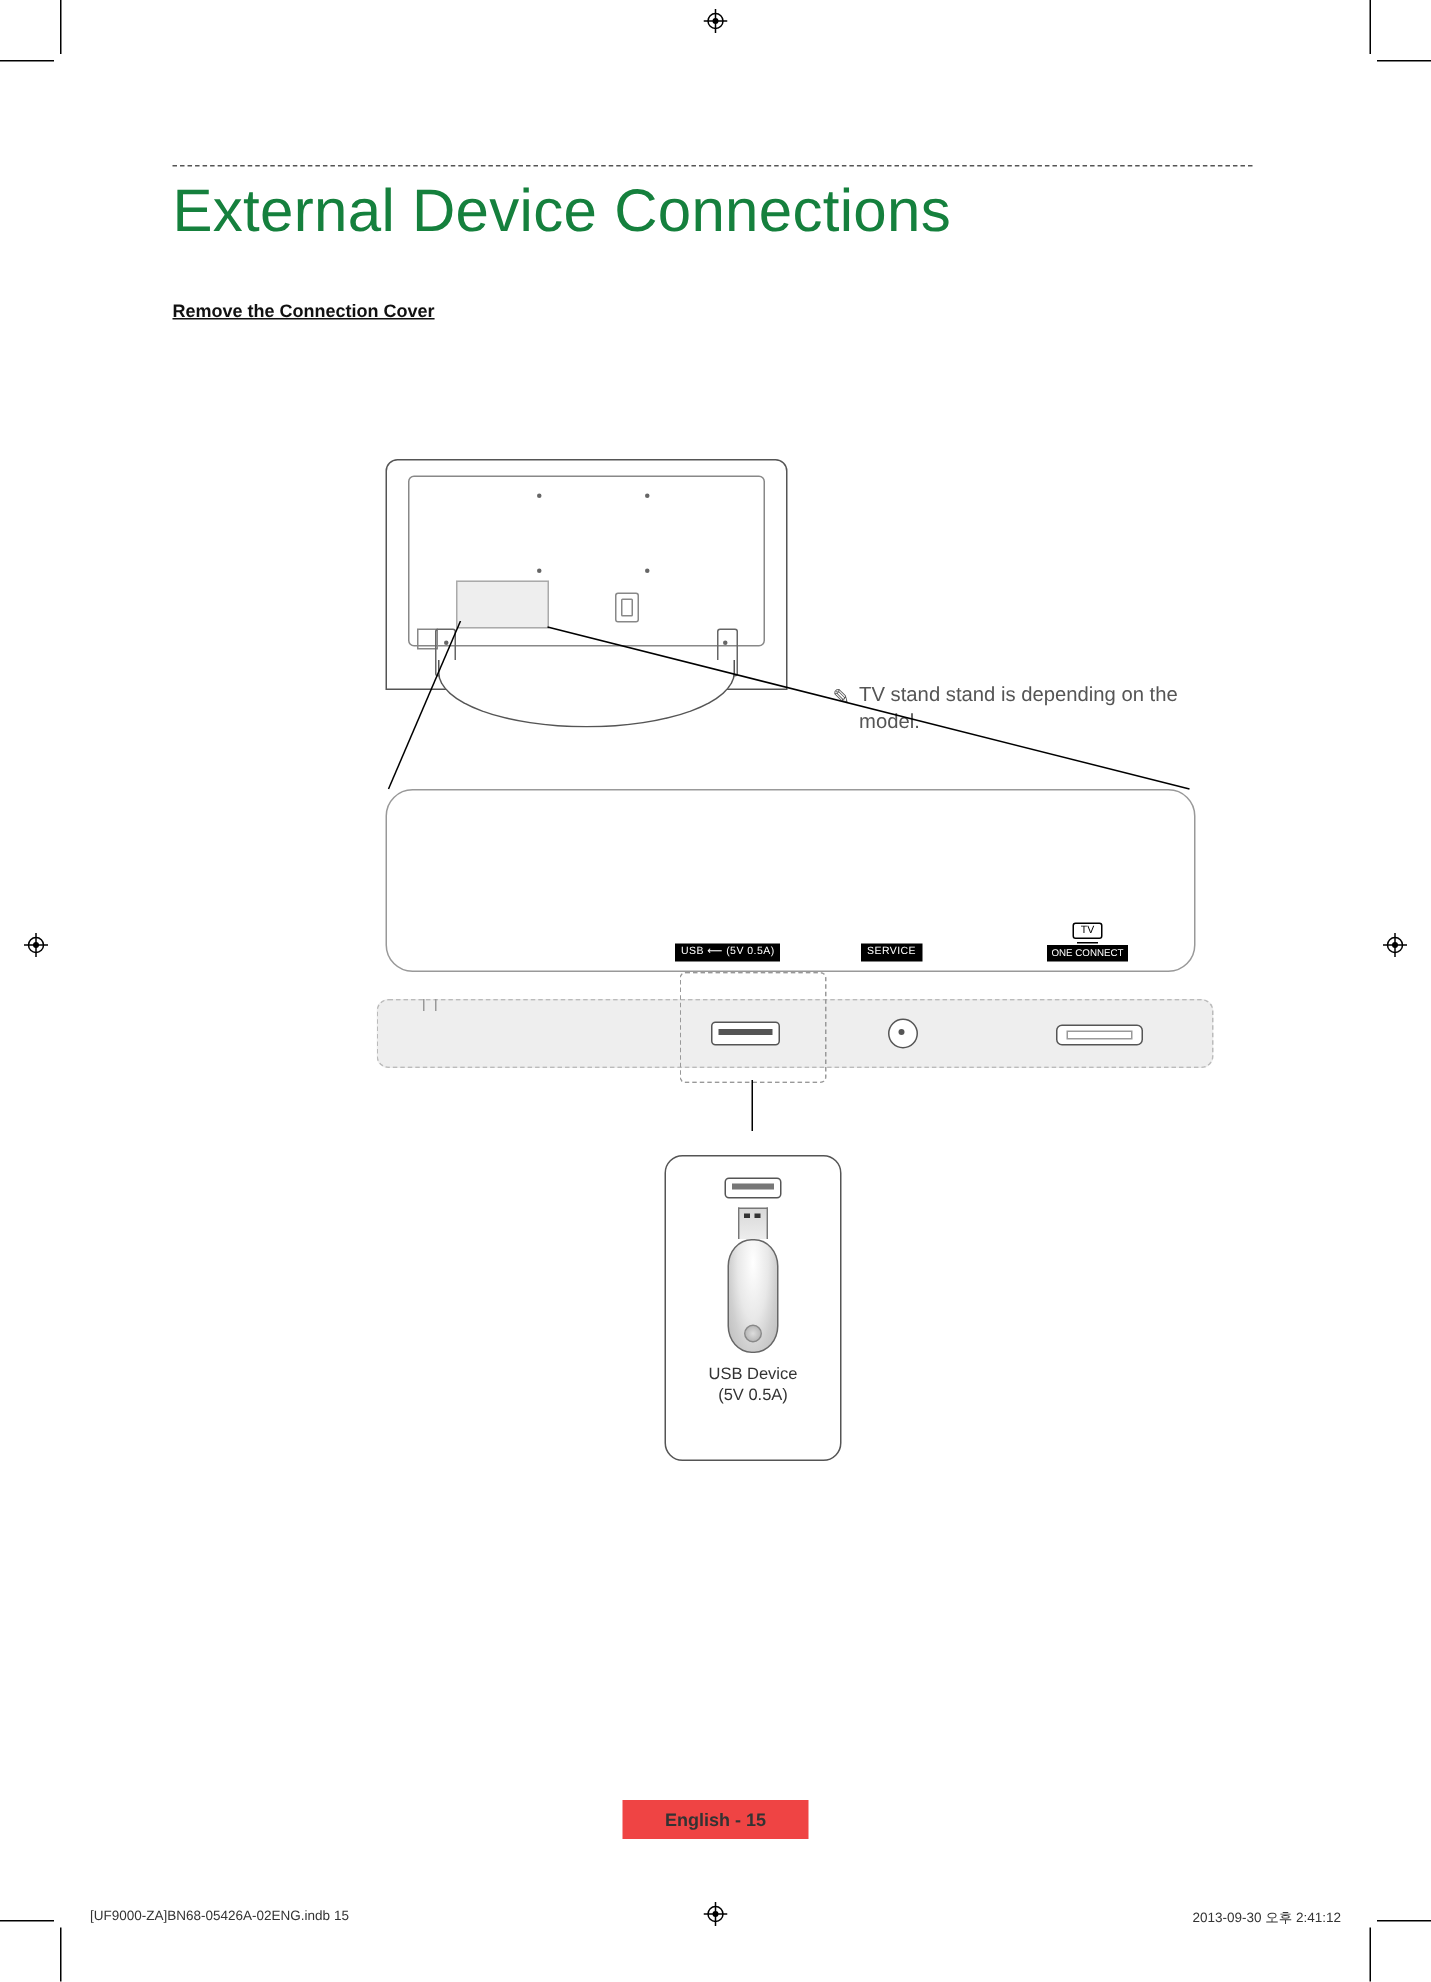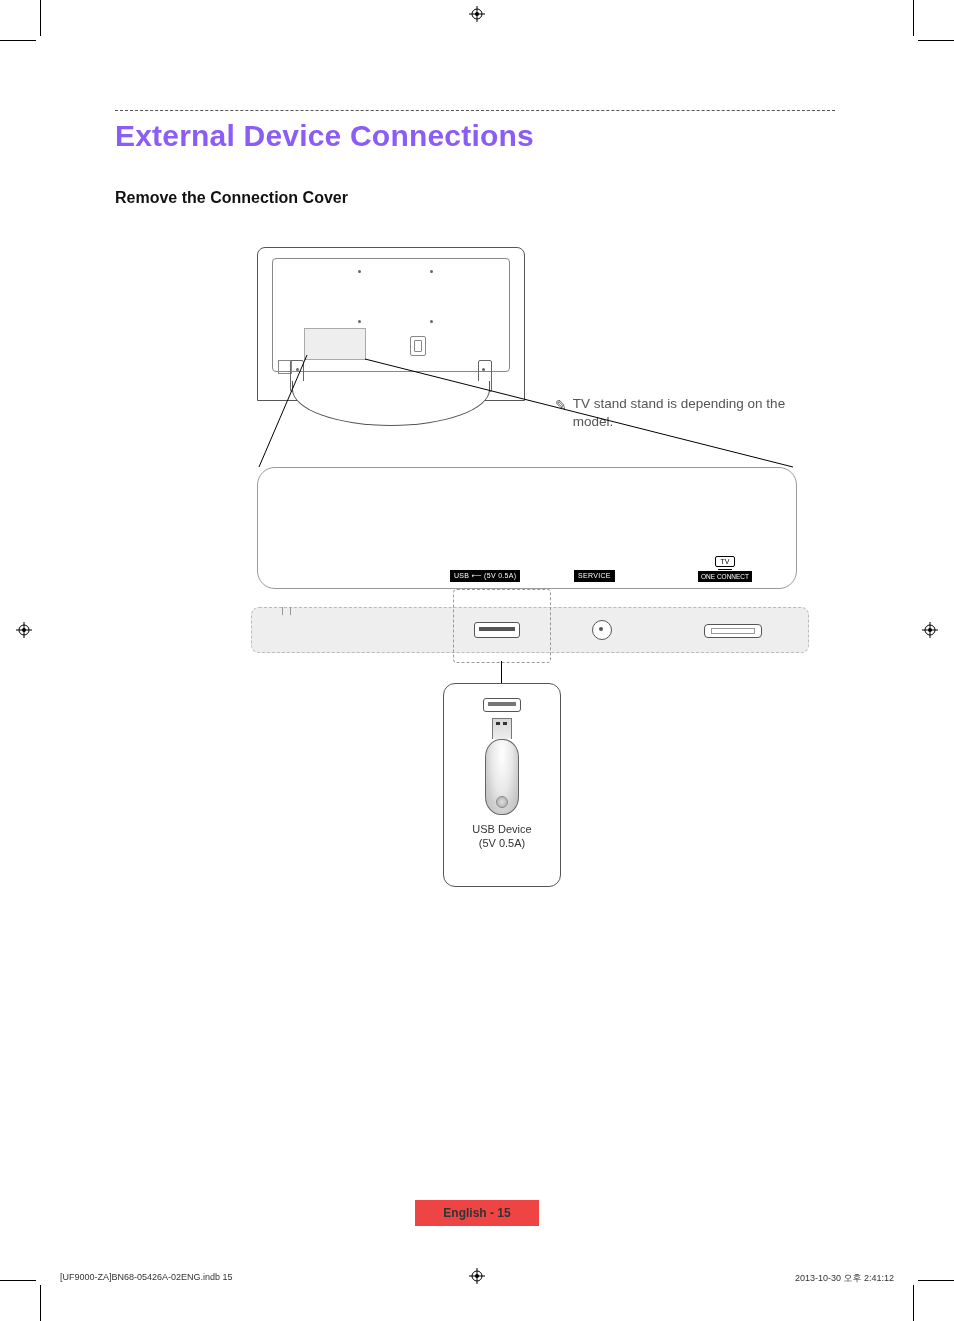--- a/index.html
+++ b/index.html
@@ -15,31 +15,32 @@
   .crop-h { height:1px; width:40px; }
   .page-content {
     position:absolute;
     left:115px; top:110px; width:720px;
   }
   .dashed-line {
     border-top:1px dashed #555;
     margin-bottom:8px;
   }
   .page-title {
-    font-size:30px;
-    font-weight:700;
-    color:#8b5cf6;
+    font-size:40px;
+    font-weight:400;
+    color:#15803d;
     margin:0 0 36px 0;
     letter-spacing:0.2px;
   }
   .section-heading {
-    font-size:16px;
+    font-size:12px;
     font-weight:600;
     color:#111;
-    margin:0 0 40px 0;
+    margin:0 0 92px 0;
+    text-decoration:underline;
   }
   .subsection-heading {
     font-size:15px;
     font-weight:600;
     color:#111;
     margin:0 0 12px 0;
   }
   .diagram-area {
     position:relative;
     width:640px; height:670px;
@@ -199,21 +200,21 @@
 
   .callout-box {
     position:absolute;
     border:1px dashed #999;
     border-radius:4px;
   }
 
   
   .usb-detail {
     position:absolute;
-    left:258px; top:436px;
+    left:258px; top:464px;
     width:116px; height:202px;
     border:1.5px solid #555;
     border-radius:12px;
     background:#fff;
   }
   .usb-slot-small {
     width:36px; height:12px;
     margin:14px auto 6px auto;
     border:1.5px solid #555; border-radius:3px;
     position:relative;
@@ -405,13 +406,13 @@
 
 <div class="page-footer">
   <span class="page-footer-pill">
     <b>English</b>
     <b> - </b>
     <b>15</b>
   </span>
 </div>
 
 <div class="meta-left">[UF9000-ZA]BN68-05426A-02ENG.indb   15</div>
-<div class="meta-right">2013-10-30   오후 2:41:12</div>
+<div class="meta-right">2013-09-30   오후 2:41:12</div>
 
 </body></html>

